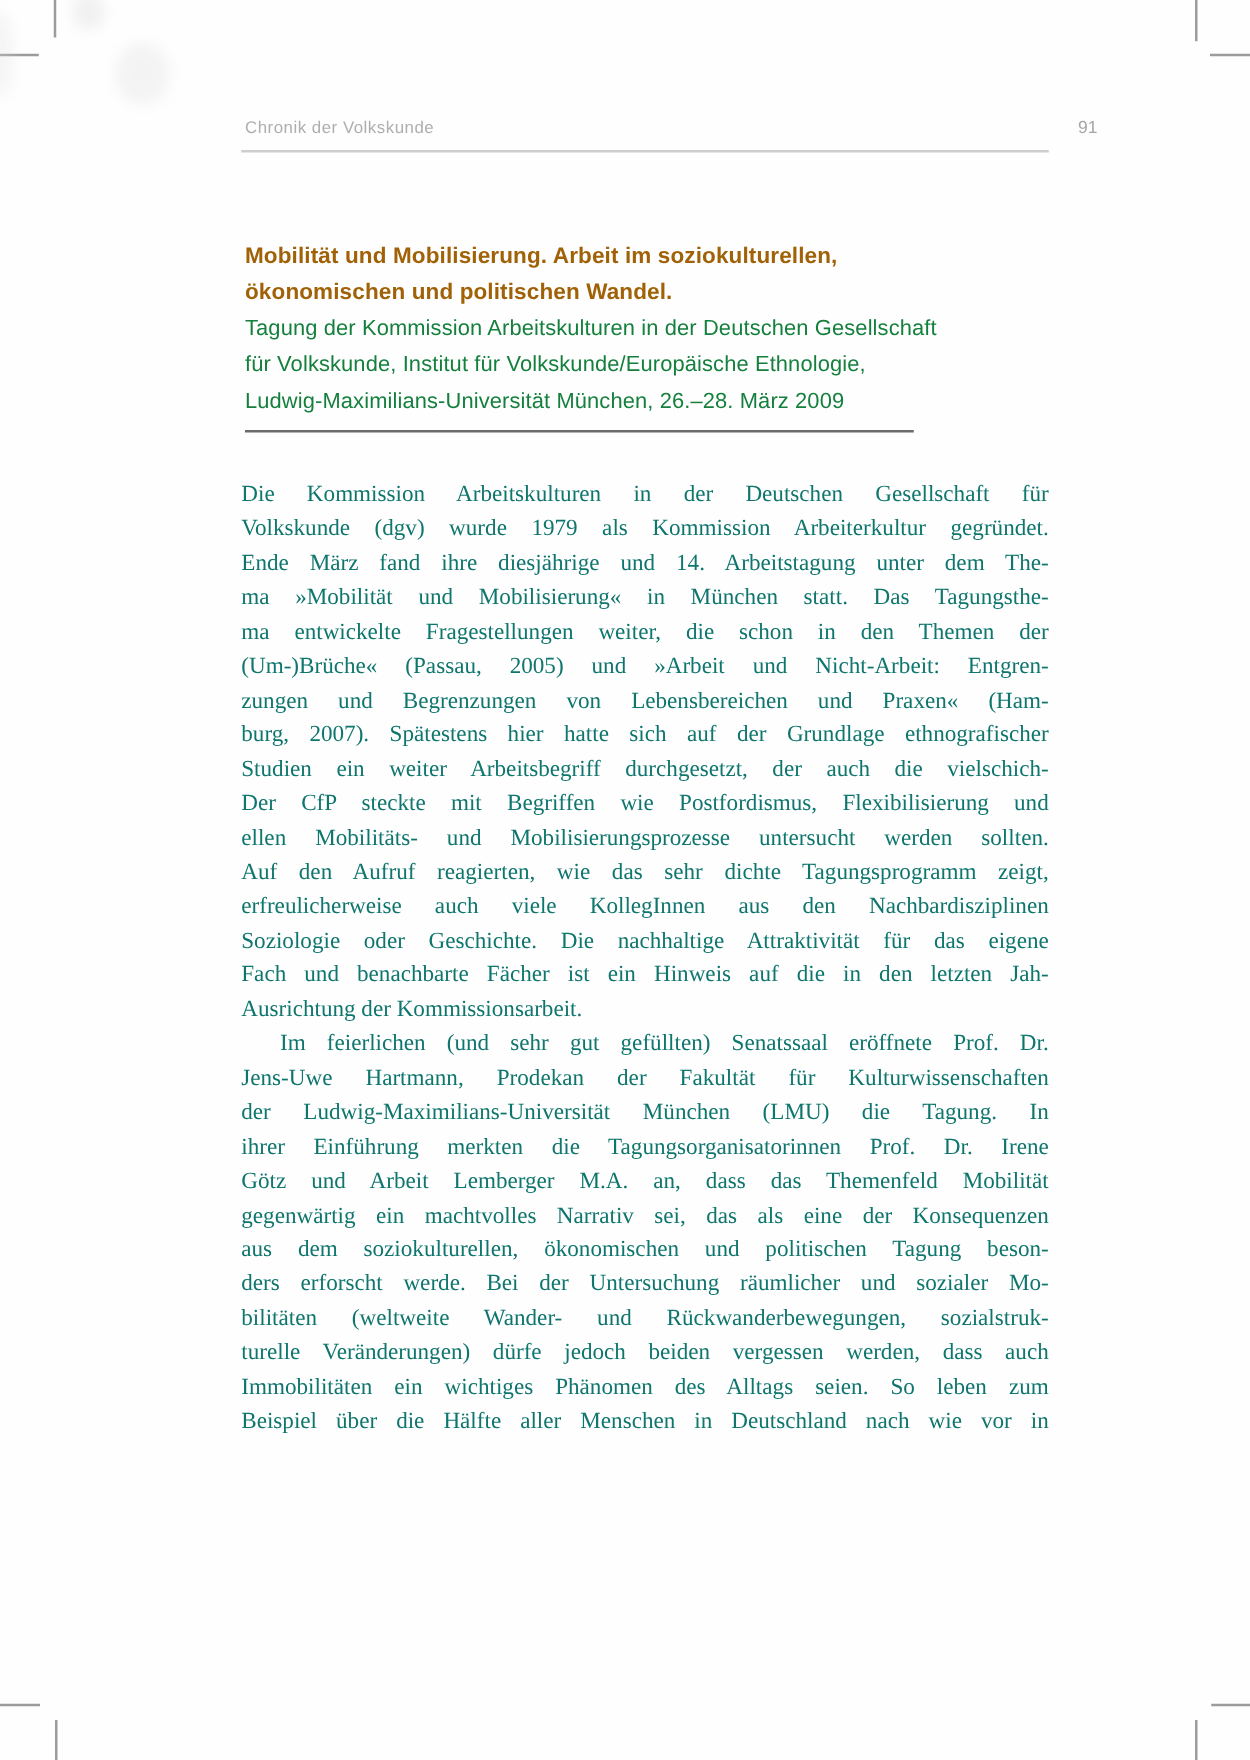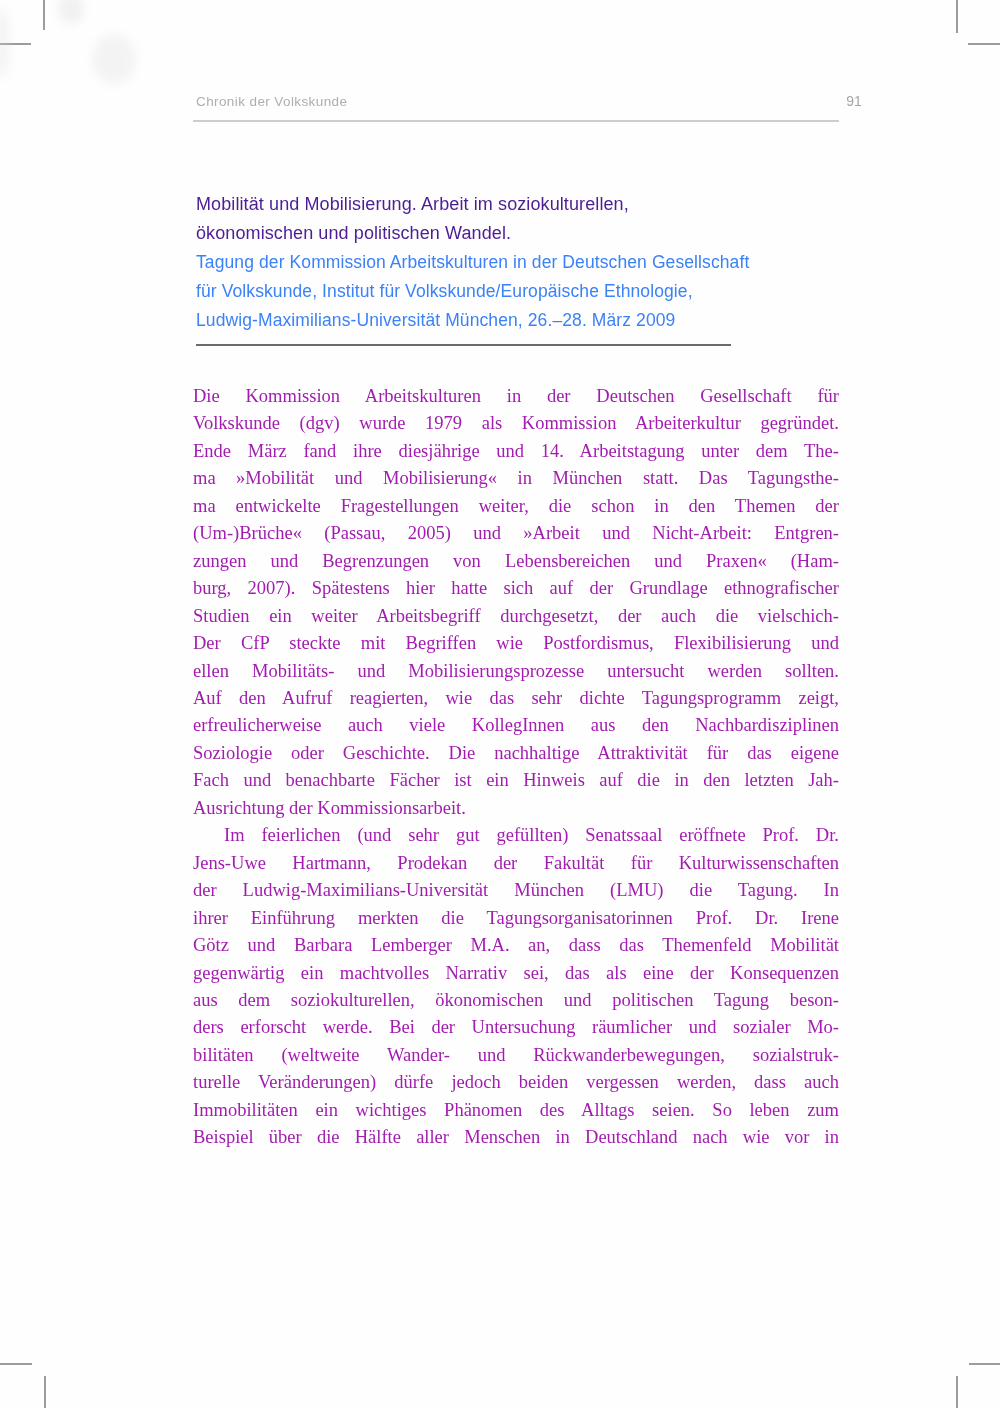--- a/index.html
+++ b/index.html
@@ -31,47 +31,47 @@
   .artifact.a2 { left: 92px;  top: 34px;  width: 44px; height: 50px; opacity:.28; }
   .artifact.a3 { left: -8px;  top: 8px;   width: 18px; height: 70px; opacity:.25; }
 
   
   .running-title {
     position: absolute; left: 196px; top: 94px;
     font-size: 13.5px; letter-spacing: .4px; color: #aeaeae;
   }
   .page-number {
     position: absolute; left: 830px; top: 93px; width: 48px;
-    text-align: center; font-size: 14px; color: #a5a5a5;
+    text-align: right; font-size: 14px; color: #a5a5a5;
   }
   .header-rule {
     position: absolute; left: 193px; top: 120px;
     width: 646px; height: 2px; background: #cdcdcd;
   }
 
   
   .title-block { position: absolute; left: 196px; top: 190px; width: 650px; }
   .title-line {
-    font-size: 18px; line-height: 29px; font-weight: 400;
-    color: #4c1d95; letter-spacing: .1px;
+    font-size: 18px; line-height: 29px; font-weight: 700;
+    color: #a16207; letter-spacing: .1px;
   }
   .subtitle-line {
     font-size: 17.5px; line-height: 29px; font-weight: 400;
-    color: #3b82f6; letter-spacing: .1px;
+    color: #15803d; letter-spacing: .1px;
   }
   .title-rule {
     position: absolute; left: 196px; top: 344px;
     width: 535px; height: 2px; background: #6b6b6b;
   }
 
   
   .body-text {
     position: absolute; left: 193px; top: 383px; width: 646px;
     font-family: "Liberation Serif", "DejaVu Serif", serif;
-    font-size: 18.5px; line-height: 27.45px; color: #a21caf;
+    font-size: 18.5px; line-height: 27.45px; color: #0f766e;
   }
   .body-line { text-align: justify; text-align-last: justify; white-space: normal; }
   .body-line.no-justify { text-align: left; text-align-last: left; }
   .body-line.indent { text-indent: 31px; }
 </style>
 </head>
 <body>
 
 <div class="page">
 
@@ -118,21 +118,21 @@
         <div class="body-line">erfreulicherweise auch viele KollegInnen aus den Nachbardisziplinen</div>
         <div class="body-line">Soziologie oder Geschichte. Die nachhaltige Attraktivität für das eigene</div>
         <div class="body-line">Fach und benachbarte Fächer ist ein Hinweis auf die in den letzten Jah-</div>
         <div class="body-line no-justify">Ausrichtung der Kommissionsarbeit.</div>
       </div>
       <div>
         <div class="body-line indent">Im feierlichen (und sehr gut gefüllten) Senatssaal eröffnete Prof. Dr.</div>
         <div class="body-line">Jens-Uwe Hartmann, Prodekan der Fakultät für Kulturwissenschaften</div>
         <div class="body-line">der Ludwig-Maximilians-Universität München (LMU) die Tagung. In</div>
         <div class="body-line">ihrer Einführung merkten die Tagungsorganisatorinnen Prof. Dr. Irene</div>
-        <div class="body-line">Götz und Barbara Lemberger M.A. an, dass das Themenfeld Mobilität</div>
+        <div class="body-line">Götz und Arbeit Lemberger M.A. an, dass das Themenfeld Mobilität</div>
         <div class="body-line">gegenwärtig ein machtvolles Narrativ sei, das als eine der Konsequenzen</div>
         <div class="body-line">aus dem soziokulturellen, ökonomischen und politischen Tagung beson-</div>
         <div class="body-line">ders erforscht werde. Bei der Untersuchung räumlicher und sozialer Mo-</div>
         <div class="body-line">bilitäten (weltweite Wander- und Rückwanderbewegungen, sozialstruk-</div>
         <div class="body-line">turelle Veränderungen) dürfe jedoch beiden vergessen werden, dass auch</div>
         <div class="body-line">Immobilitäten ein wichtiges Phänomen des Alltags seien. So leben zum</div>
         <div class="body-line">Beispiel über die Hälfte aller Menschen in Deutschland nach wie vor in</div>
       </div>
     </div>
 

